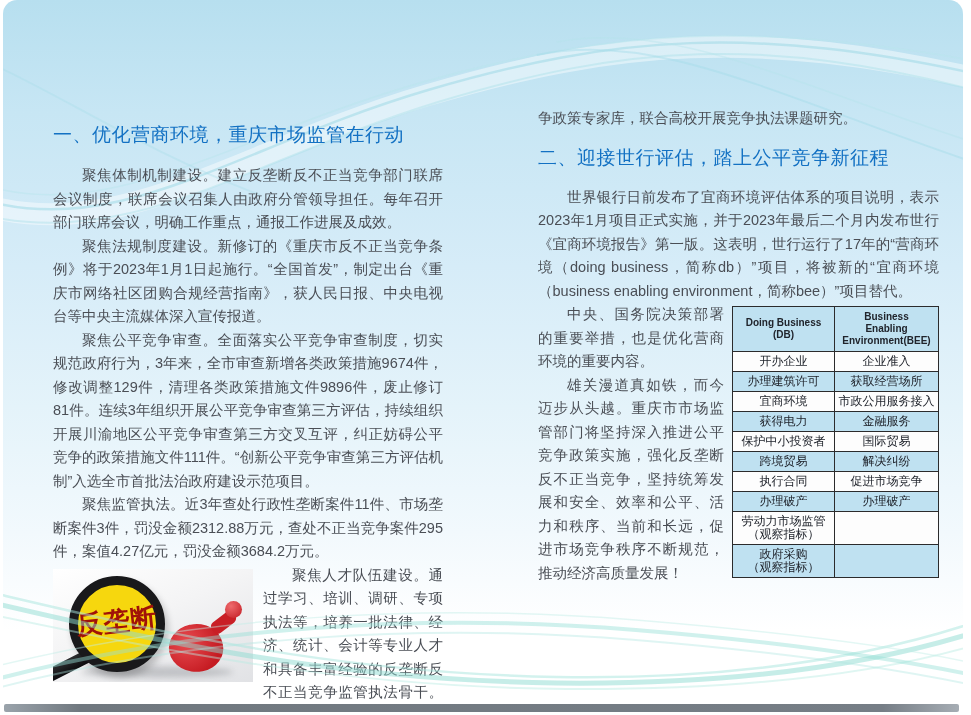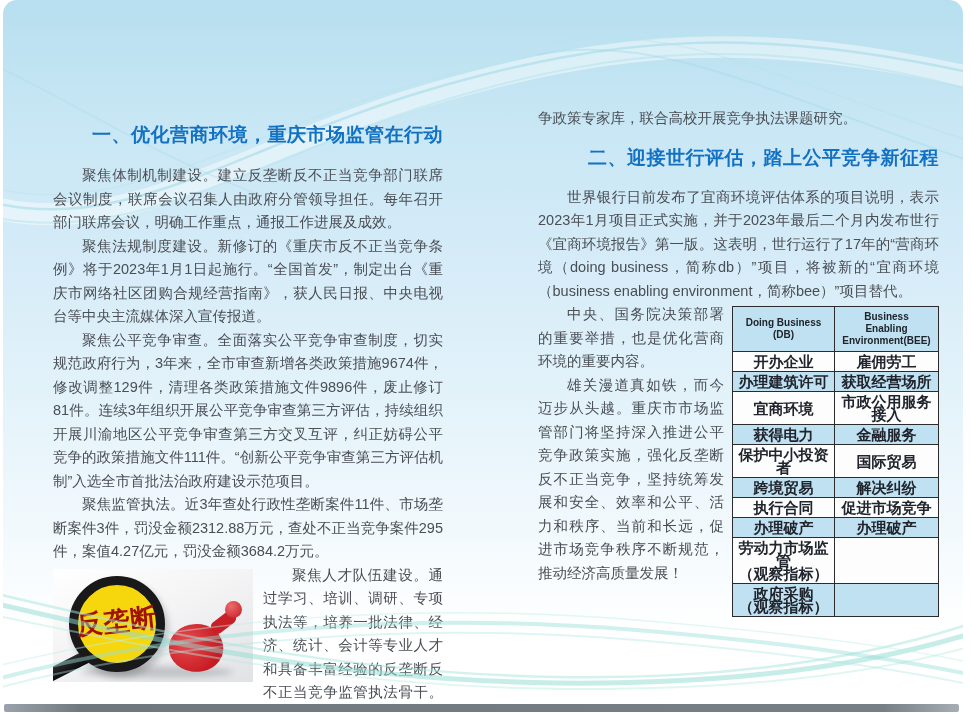--- a/index.html
+++ b/index.html
@@ -18,22 +18,22 @@
   .edge-bar{
     position:absolute;left:4px;right:12px;bottom:3px;height:8px;
     background:linear-gradient(90deg,#9aa3ab,#70787f 8%,#767e86 92%,#a6adb4);
     border-radius:2px;
   }
   .pages{position:relative;display:flex;width:100%;height:100%;}
   .col{box-sizing:border-box;margin-top:36px;}
   .col-left{width:487px;padding:86px 47px 0 50px;}
   .col-right{width:473px;padding:71px 24px 0 48px;}
   .doc-heading{
-    margin:0 0 16px 0;text-align:right;
-    font-size:19px;font-weight:bold;color:#1371c3;letter-spacing:.5px;
+    margin:0 0 16px 0;text-align:left;
+    font-size:19px;font-weight:normal;color:#1371c3;letter-spacing:.5px;
   }
   .h2{margin:14px 0 15px 0;}
   .para{
     margin:0;font-size:14.5px;line-height:23.5px;color:#4a4e55;
     text-align:justify;text-indent:2em;
   }
   .noindent{text-indent:0;}
   
   .photo{
     float:left;display:block;position:relative;width:200px;height:113px;
@@ -56,21 +56,21 @@
   .beetable{
     float:right;display:table;width:206px;margin:3px 0 4px 8px;
     border-collapse:collapse;text-indent:0;line-height:13px;
     background:#fdfdfd;
   }
   .trow{display:table-row;}
   .trow:nth-child(odd){background:#bfe1f1;}
   .trow:nth-child(even){background:#fdfdfd;}
   .tcell{
     display:table-cell;border:1px solid #2b2b2c;vertical-align:middle;
-    font-size:15px;font-weight:bold;color:#20242c;text-align:center;
+    font-size:12px;font-weight:normal;color:#20242c;text-align:center;
     padding:3px 2px;white-space:pre-line;
   }
   .thead .tcell{font-size:10px;font-weight:600;line-height:12px;padding:4px 2px;}
   .tcell:first-child{width:97px;}
 </style>
 </head>
 <body>
 
 <div class="sheet">
 
@@ -110,21 +110,21 @@
       <p class="para"><span class="beetable">
             <span class="trow thead">
               <span class="tcell">Doing Business
 (DB)</span>
               <span class="tcell">Business
 Enabling
 Environment(BEE)</span>
             </span>
             <span class="trow">
               <span class="tcell">开办企业</span>
-              <span class="tcell">雇佣劳工</span>
+              <span class="tcell">企业准入</span>
             </span>
             <span class="trow">
               <span class="tcell">办理建筑许可</span>
               <span class="tcell">获取经营场所</span>
             </span>
             <span class="trow">
               <span class="tcell">宜商环境</span>
               <span class="tcell">市政公用服务接入</span>
             </span>
             <span class="trow">

